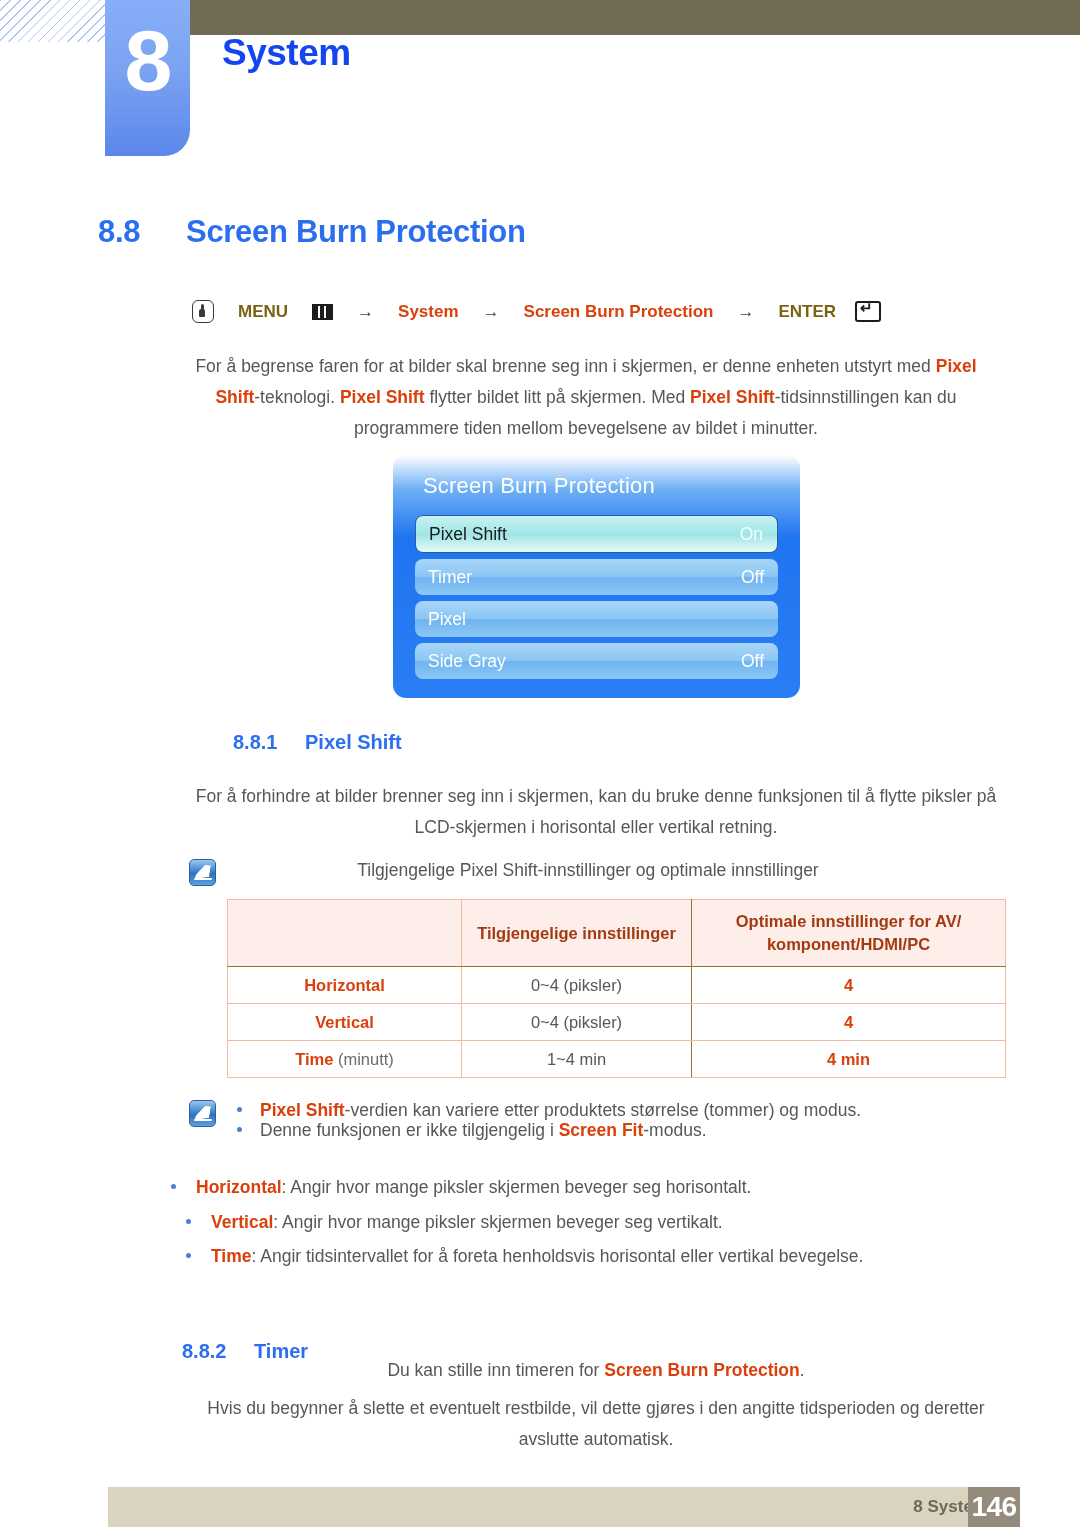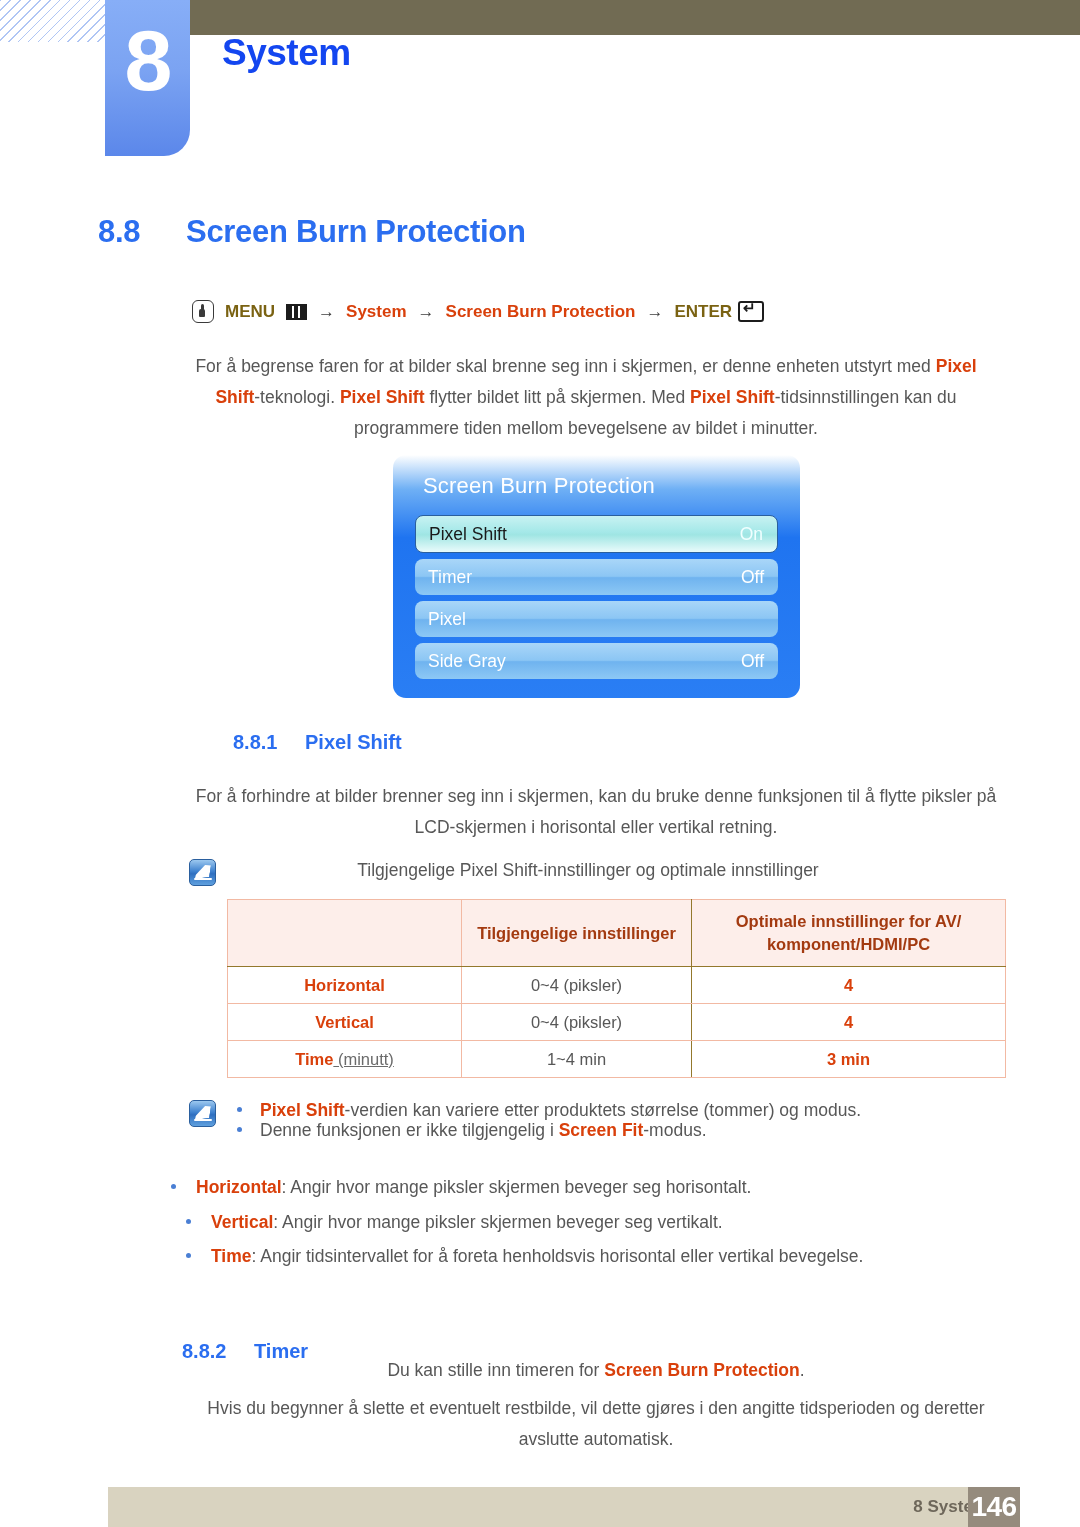--- a/index.html
+++ b/index.html
@@ -77,21 +77,21 @@
 
   
   .breadcrumb {
     position: absolute;
     left: 192px; top: 300px;
     font-size: 17px;
     font-weight: 700;
     white-space: nowrap;
     display: flex;
     align-items: center;
-    gap: 4px;
+    gap: 17px;
   }
   .menu-hand-icon {
     display: inline-block;
     width: 20px; height: 21px;
     border: 1.6px solid #3a3a3a;
     border-radius: 6px;
     position: relative;
     margin-right: 7px;
     flex: none;
   }
@@ -272,21 +272,21 @@
     color: #a33a10;
     line-height: 23px;
     border-bottom: 1.5px solid #93782c;
   }
   .tbl tbody td { height: 36px; }
   .tbl .c0 { width: 233px; }
   .tbl .c1 { width: 229px; border-right: 1.5px solid #93782c; border-left: 1.5px solid #93782c; }
   .tbl .c2 { width: 313px; }
   .tbl tbody .c0 { color: #d9400b; font-weight: 700; }
   .tbl tbody .c2 { color: #d9400b; font-weight: 700; }
-  .tbl .muted { color: #6b6b6b; font-weight: 400; text-decoration: underline; }
+  .tbl .muted { color: #6b6b6b; font-weight: 400; }
 
   
   .bul {
     position: absolute;
     font-size: 17.5px;
     line-height: 29px;
     color: #575757;
     white-space: nowrap;
   }
   .bul .dot {
@@ -411,21 +411,21 @@
       <td class="c2">4</td>
     </tr>
     <tr>
       <td class="c0">Vertical</td>
       <td class="c1">0~4 (piksler)</td>
       <td class="c2">4</td>
     </tr>
     <tr>
       <td class="c0"><span>Time</span><span class="muted"> (minutt)</span></td>
       <td class="c1">1~4 min</td>
-      <td class="c2">3 min</td>
+      <td class="c2">4 min</td>
     </tr>
   </tbody>
 </table>
 
 <div class="note-icon" style="left:189px; top:1100px;"></div>
 
 <div class="bul sub" style="left:237px; top:1096px;">
   <span class="dot"></span><b class="bold-red">Pixel Shift</b><span>-verdien kan variere etter produktets størrelse (tommer) og modus.</span>
 </div>
 

